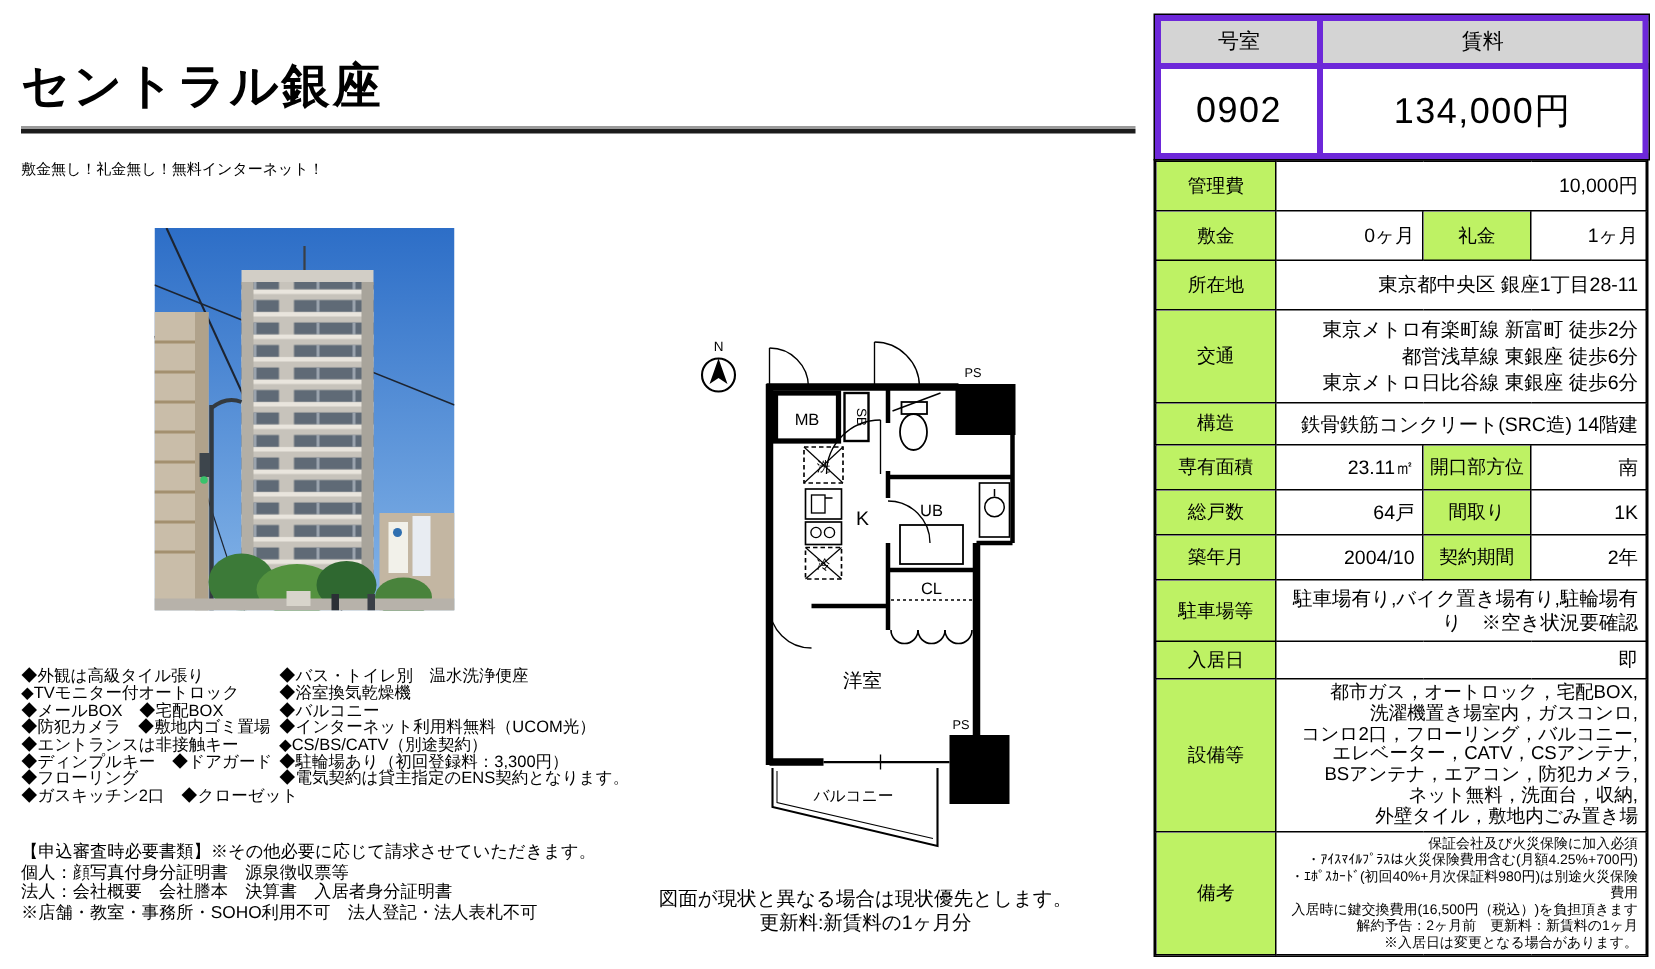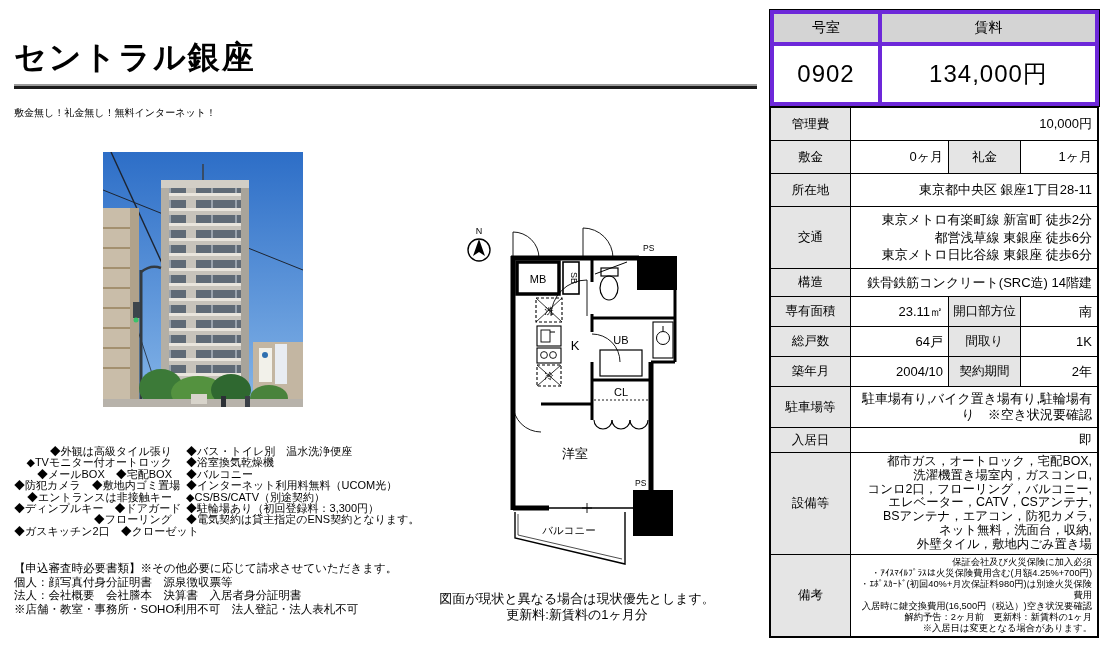--- a/index.html
+++ b/index.html
@@ -10,35 +10,35 @@
   .title-rule{position:absolute;left:14px;top:84px;width:743px;height:5px;
               background:linear-gradient(to bottom,#9a9a9a 0 40%,#1c1c1c 40% 100%);}
   .subtitle{position:absolute;left:14px;top:106px;font-size:10px;}
   
   .photo{position:absolute;left:103px;top:152px;width:200px;height:255px;}
   .plan{position:absolute;left:437px;top:222px;width:250px;height:350px;}
   
   .features{position:absolute;left:14px;top:446px;display:flex;gap:14px;font-size:11px;line-height:11.4px;}
   .features ul{list-style:none;margin:0;padding:0;}
   .features li{white-space:nowrap;}
-  .col1{width:158px;text-align:right;}
+  .col1{width:158px;}
   
   .appnotes{position:absolute;left:14px;top:562px;font-size:11.5px;line-height:13.5px;}
   .appnotes div{white-space:nowrap;}
   
   .plannote{position:absolute;left:427px;top:591px;width:300px;text-align:center;font-size:13px;line-height:16px;}
   
   .roomtbl{position:absolute;left:770px;top:10px;border-collapse:collapse;table-layout:fixed;}
   .roomtbl td{border:4px solid #6d28d9;text-align:center;}
   .roomtbl .hd{background:#d4d4d4;font-size:14px;height:26px;}
   .roomtbl .bigval{font-size:24px;height:54px;letter-spacing:1px;}
   
   .dettbl{position:absolute;left:770px;top:107px;border-collapse:collapse;table-layout:fixed;width:327px;}
   .dettbl td{border:1.8px solid #000;font-size:13px;vertical-align:middle;overflow:hidden;}
-  .dettbl td.lbl{background:#e5e5e5;text-align:center;font-size:12.5px;padding:0 1px;}
+  .dettbl td.lbl{background:#bef264;text-align:center;font-size:12.5px;padding:0 1px;}
   .dettbl td.val{padding:2px 5px;text-align:right;}
   .preline{white-space:pre-line;}
   .access-val{line-height:17.5px;}
   .equip-val{font-size:12.4px !important;line-height:13.8px;margin-top:25px;}
   .remarks-val{font-size:9.3px !important;line-height:11px;}
   .outer{outline:1.5px solid #000;}
   svg text{font-family:"Liberation Sans",sans-serif;}
 </style>
 </head>
 <body>
@@ -349,20 +349,20 @@
 　エレベーター，CATV，CSアンテナ,
 BSアンテナ，エアコン，防犯カメラ,
 ネット無料，洗面台，収納,
 外壁タイル，敷地内ごみ置き場</td>
     </tr>
     <tr style="height:80px">
       <td class="lbl">備考</td>
       <td class="val preline remarks-val" colspan="3">保証会社及び火災保険に加入必須
 ・ｱｲｽﾏｲﾙﾌﾟﾗｽは火災保険費用含む(月額4.25%+700円)
 ・ｴﾎﾟｽｶｰﾄﾞ(初回40%+月次保証料980円)は別途火災保険費用
-入居時に鍵交換費用(16,500円（税込）)空き状況要確認
+入居時に鍵交換費用(16,500円（税込）)を負担頂きます
 解約予告：2ヶ月前　更新料：新賃料の1ヶ月
 ※入居日は変更となる場合があります。</td>
     </tr>
   </tbody>
     </table>
 
 </div>
 
 </body></html>

